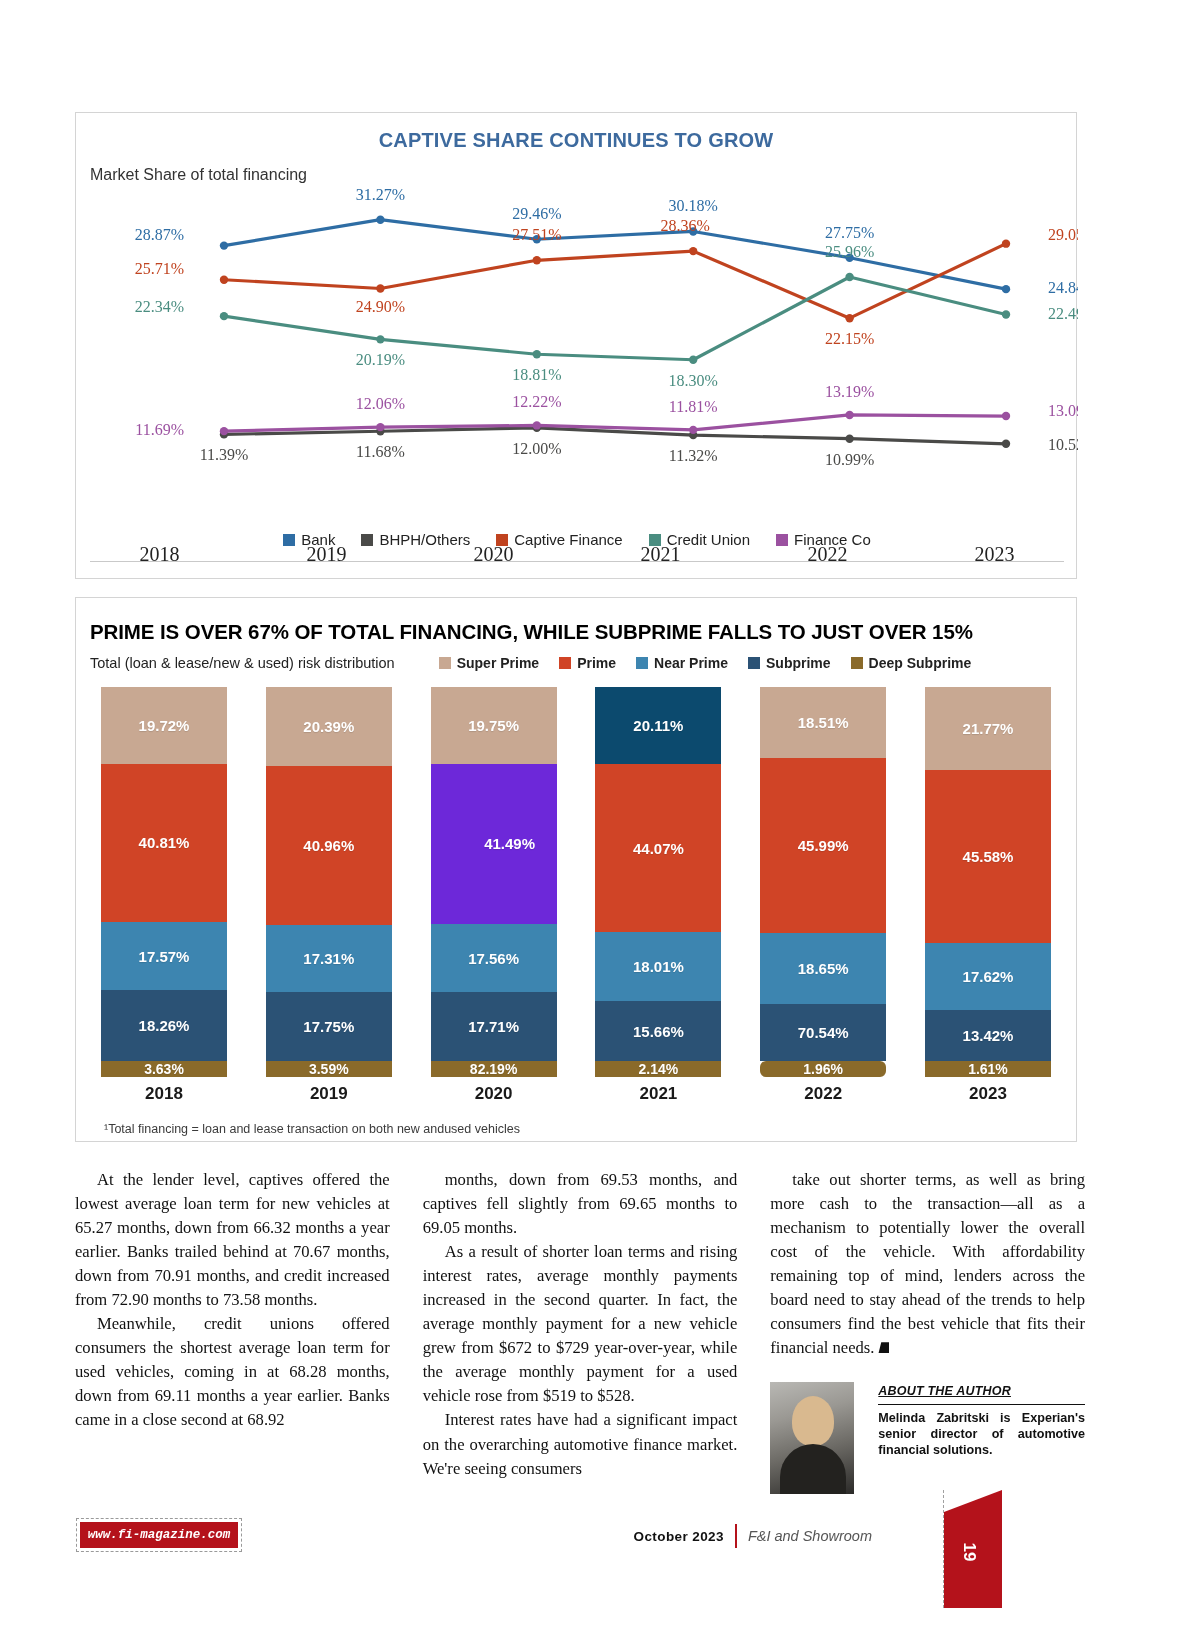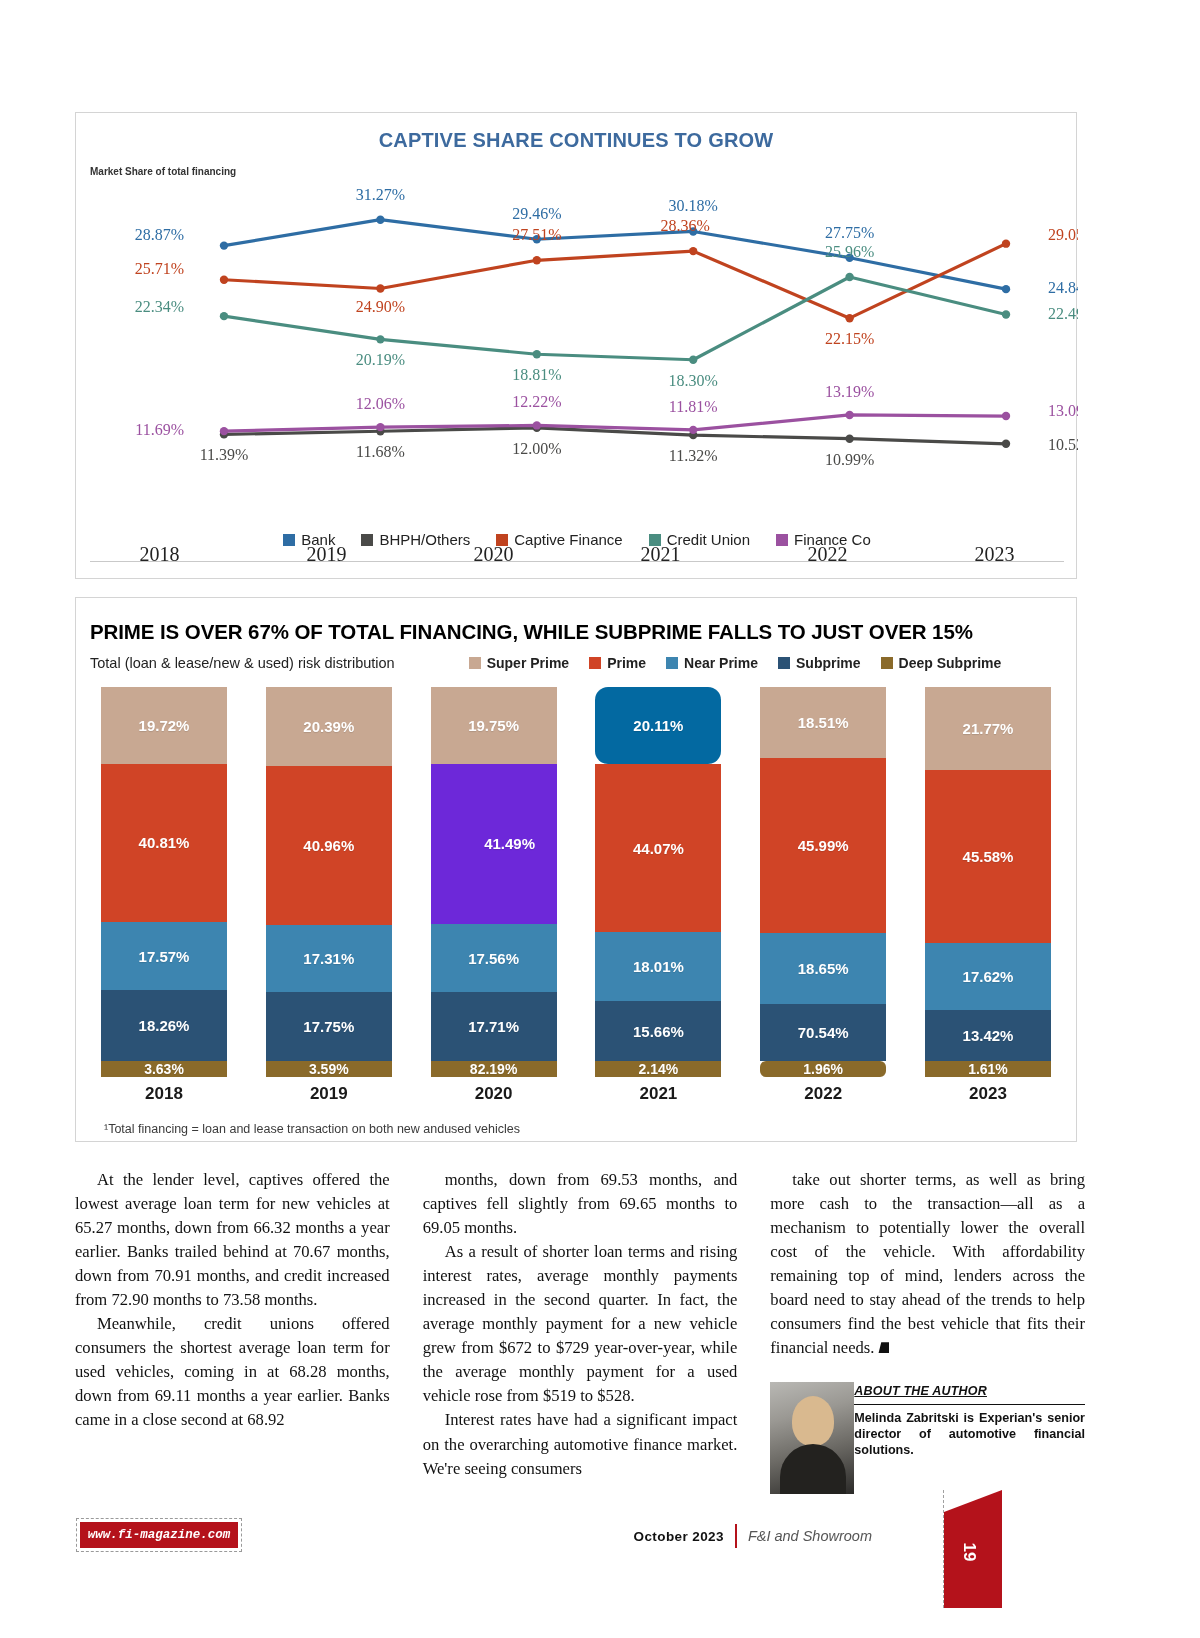--- a/index.html
+++ b/index.html
@@ -23,24 +23,23 @@
     text-align: center;
     font-family: "Liberation Sans", sans-serif;
     font-weight: bold;
     font-size: 20px;
     letter-spacing: .2px;
     color: #3d6a9e;
     margin-top: 16px;
   }
   .c1-sub {
     font-family: "Liberation Sans", sans-serif;
-    font-size: 10px;
+    font-size: 16px;
     color: #333;
     margin: 14px 0 0 14px;
-    font-weight: bold;
   }
 
   
   .linechart { position: absolute; left: 0; top: 58px; width: 1002px; height: 360px; }
 
   .c1-legend {
     position: absolute; left: 0; top: 418px; width: 1002px;
     display: flex; justify-content: center; align-items: center; gap: 26px;
     font-family: "Liberation Sans", sans-serif;
     font-size: 15px; color: #222;
@@ -66,21 +65,21 @@
     margin: 22px 0 0 14px;
     letter-spacing: -0.1px;
   }
   .c2-row {
     display: flex; align-items: center;
     margin: 11px 0 0 14px;
     font-family: "Liberation Sans", sans-serif;
     font-size: 14.5px; color: #222;
   }
   .c2-sub { flex: 0 0 auto; }
-  .c2-legend { display: flex; align-items: center; gap: 20px; margin-left: 74px; }
+  .c2-legend { display: flex; align-items: center; gap: 20px; margin-left: 44px; }
   .c2-legend .item { display: flex; align-items: center; gap: 6px; font-weight: bold; font-size: 14px;}
 
   .bars {
     position: relative;
     margin: 16px 25px 0 25px;
     height: 390px;
     display: flex; align-items: flex-end; justify-content: space-between;
   }
   .barcol { width: 126px; height: 390px; display: flex; flex-direction: column; margin-top: 16px; }
   .seg {
@@ -106,21 +105,21 @@
   .cols {
     position: absolute; left: 75px; top: 1168px; width: 1010px; height: 330px;
     display: flex; gap: 33px;
   }
   .col { width: 315px; font-size: 16.6px; line-height: 1.45; text-align: justify; color: #111; }
   .col p { text-indent: 22px; text-align: justify; }
   .endmark { display:inline-block; width: 11px; height: 11px; background:#111;
              clip-path: polygon(0% 100%, 100% 100%, 100% 0%, 25% 0%); margin-left: 4px; }
 
   
-  .author { display: flex; gap: 0; margin-top: 22px; }
+  .author { display: flex; gap: 24px; margin-top: 22px; }
   .author-photo {
     width: 84px; height: 112px;
     background: linear-gradient(165deg,#b9b8b4 0%,#9a9893 30%,#6d6b66 60%,#2b2a28 100%);
     position: relative; overflow: hidden; flex: 0 0 84px;
   }
   .author-photo::before {
     content:""; position:absolute; left:22px; top:14px; width:42px; height:50px;
     border-radius:50% 50% 45% 45%; background:#d9b98f;
   }
   .author-photo::after {
@@ -330,21 +329,21 @@
           <div class="seg tiny" style="background: rgb(138, 106, 42); flex: 3.59 0 0px;">3.59%</div>
         </div>
         <div class="barcol">
           <div class="seg" style="background: rgb(200, 168, 146); flex: 19.75 0 0px;">19.75%</div>
           <div class="seg" style="background: #6d28d9; flex: 41.49 0 0px; padding-left: 32px;">41.49%</div>
           <div class="seg" style="background: rgb(61, 133, 176); flex: 17.56 0 0px;">17.56%</div>
           <div class="seg" style="background: rgb(43, 82, 117); flex: 17.71 0 0px;">17.71%</div>
           <div class="seg tiny" style="background: rgb(138, 106, 42); flex: 3.48 0 0px;">82.19%</div>
         </div>
         <div class="barcol">
-          <div class="seg" style="background: #0369a1; flex: 20.11 0 0px; border-radius: 13px;">20.11%</div>
+          <div class="seg" style="background: #0c4a6e; flex: 20.11 0 0px;">20.11%</div>
           <div class="seg" style="background: rgb(208, 68, 38); flex: 44.07 0 0px;">44.07%</div>
           <div class="seg" style="background: rgb(61, 133, 176); flex: 18.01 0 0px;">18.01%</div>
           <div class="seg" style="background: rgb(43, 82, 117); flex: 15.66 0 0px;">15.66%</div>
           <div class="seg tiny" style="background: rgb(138, 106, 42); flex: 2.14 0 0px;">2.14%</div>
         </div>
         <div class="barcol">
           <div class="seg" style="background: rgb(200, 168, 146); flex: 18.51 0 0px;">18.51%</div>
           <div class="seg" style="background: rgb(208, 68, 38); flex: 45.99 0 0px;">45.99%</div>
           <div class="seg" style="background: rgb(61, 133, 176); flex: 18.65 0 0px;">18.65%</div>
           <div class="seg" style="background: rgb(43, 82, 117); flex: 14.89 0 0px;">70.54%</div>

